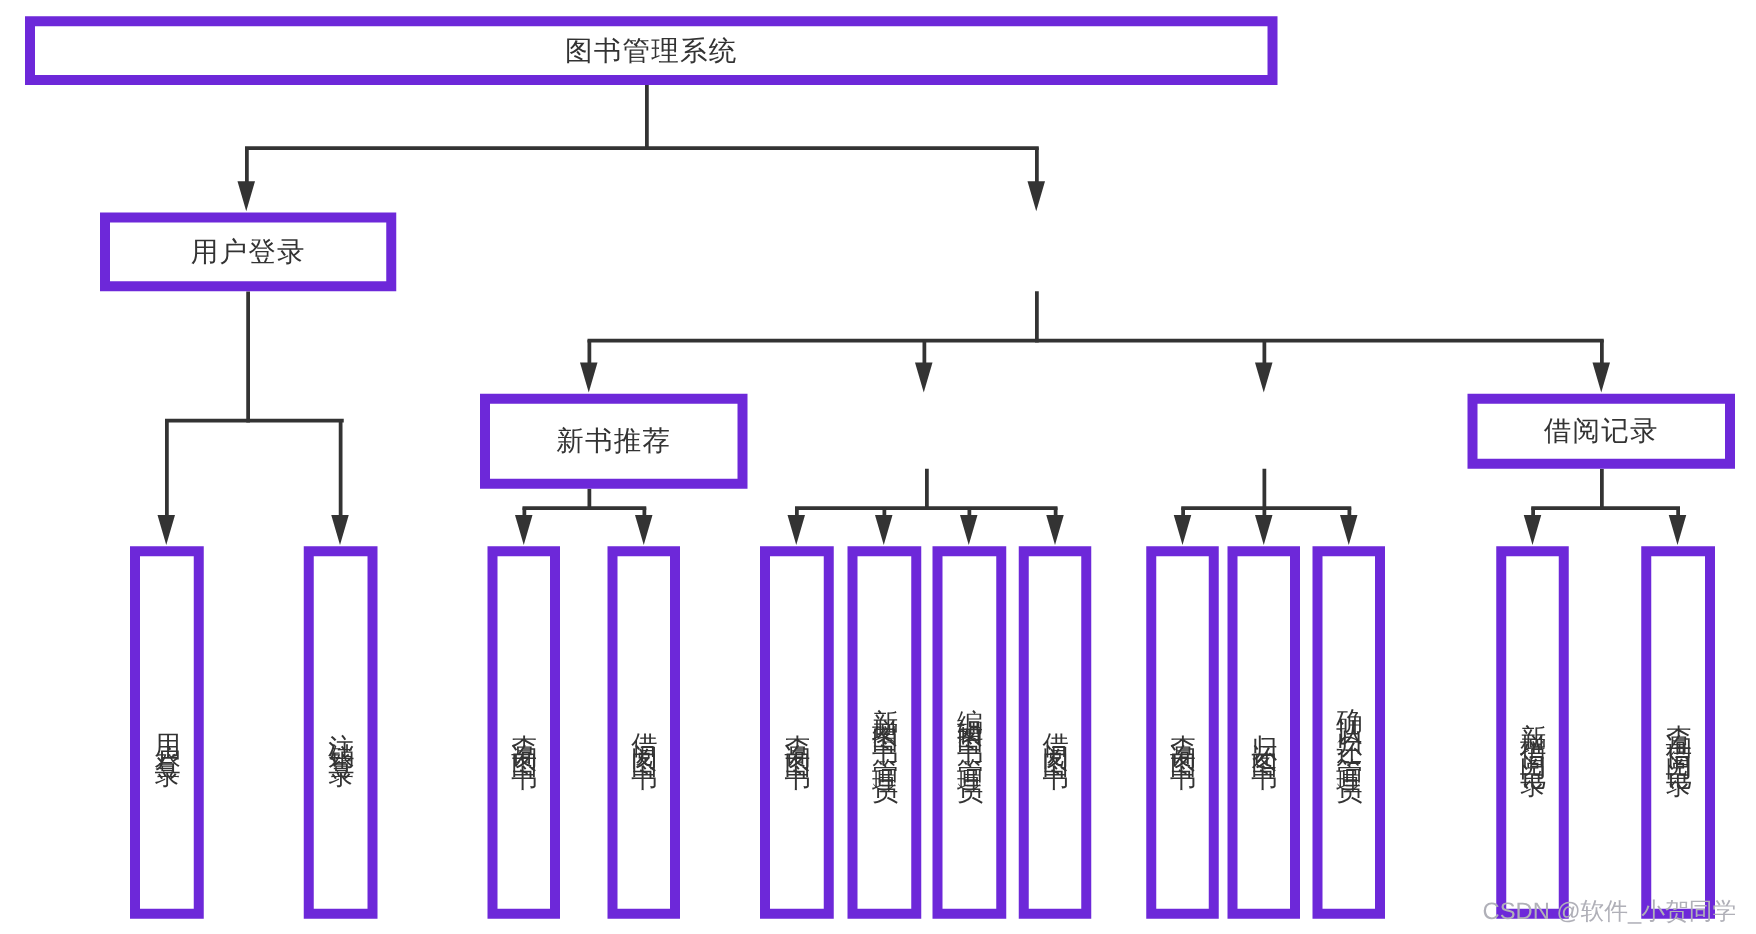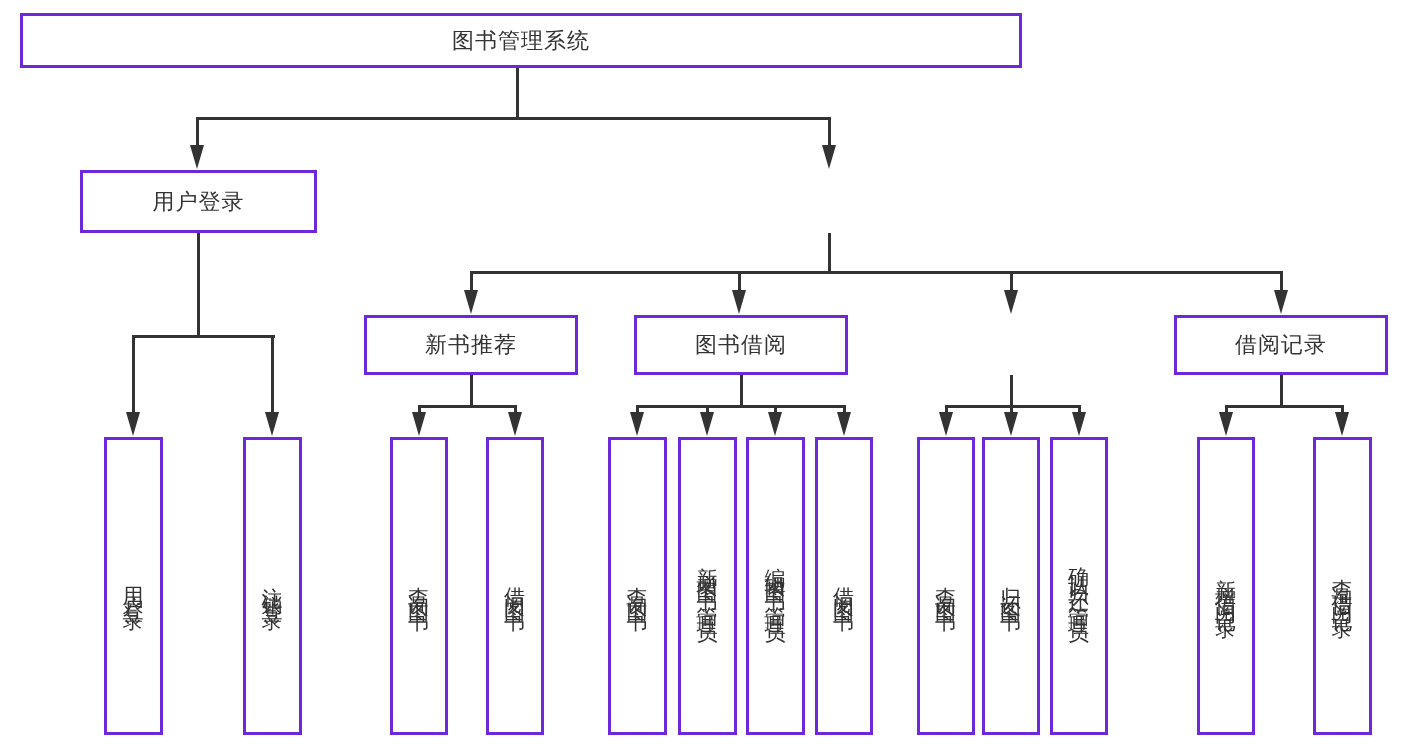--- a/index.html
+++ b/index.html
@@ -7,21 +7,21 @@
     position: relative;
     width: 1405px;
     height: 747px;
     background: #ffffff;
     font-family: "Liberation Sans", sans-serif;
     overflow: hidden;
   }
   .node {
     position: absolute;
     box-sizing: border-box;
-    border: 3px solid #6d28d9;
+    border: 8px solid #6d28d9;
     background: #ffffff;
     display: flex;
     align-items: center;
     justify-content: center;
     color: #333333;
   }
   .node.h span {
     font-size: 22px;
     letter-spacing: 1px;
     white-space: nowrap;
@@ -124,25 +124,22 @@
   <div class="tri" style="left:1335px;  top:412px;"></div>
 
   <div class="node h" style="left:20px; top:13px; width:1002px; height:55px;">
     <span>图书管理系统</span>
   </div>
 
   <div class="node h" style="left:80px; top:170px; width:237px; height:63px;">
     <span>用户登录</span>
   </div>
 
-  <div class="node h" style="left:364px; top:315px; width:214px; height:60px;">
+  <div class="node h" style="left:384px; top:315px; width:214px; height:76px;">
     <span>新书推荐</span>
-  </div>
-  <div class="node h" style="left:634px; top:315px; width:214px; height:60px;">
-    <span>图书借阅</span>
   </div>
   <div class="node h" style="left:1174px; top:315px; width:214px; height:60px;">
     <span>借阅记录</span>
   </div>
 
   <div class="node v" style="left:104px; top:437px; width:59px; height:298px;">
     <span>用户登录</span>
   </div>
   <div class="node v" style="left:243px; top:437px; width:59px; height:298px;">
     <span>注销登录</span>
@@ -178,14 +175,15 @@
     <span>确认归还（管理员）</span>
   </div>
 
   <div class="node v" style="left:1197px; top:437px; width:58px; height:298px;">
     <span>新增借阅记录</span>
   </div>
   <div class="node v" style="left:1313px; top:437px; width:59px; height:298px;">
     <span>查询借阅记录</span>
   </div>
 
+  <div class="watermark">CSDN @软件_小贺同学</div>
 
 </div>
 
 </body></html>

